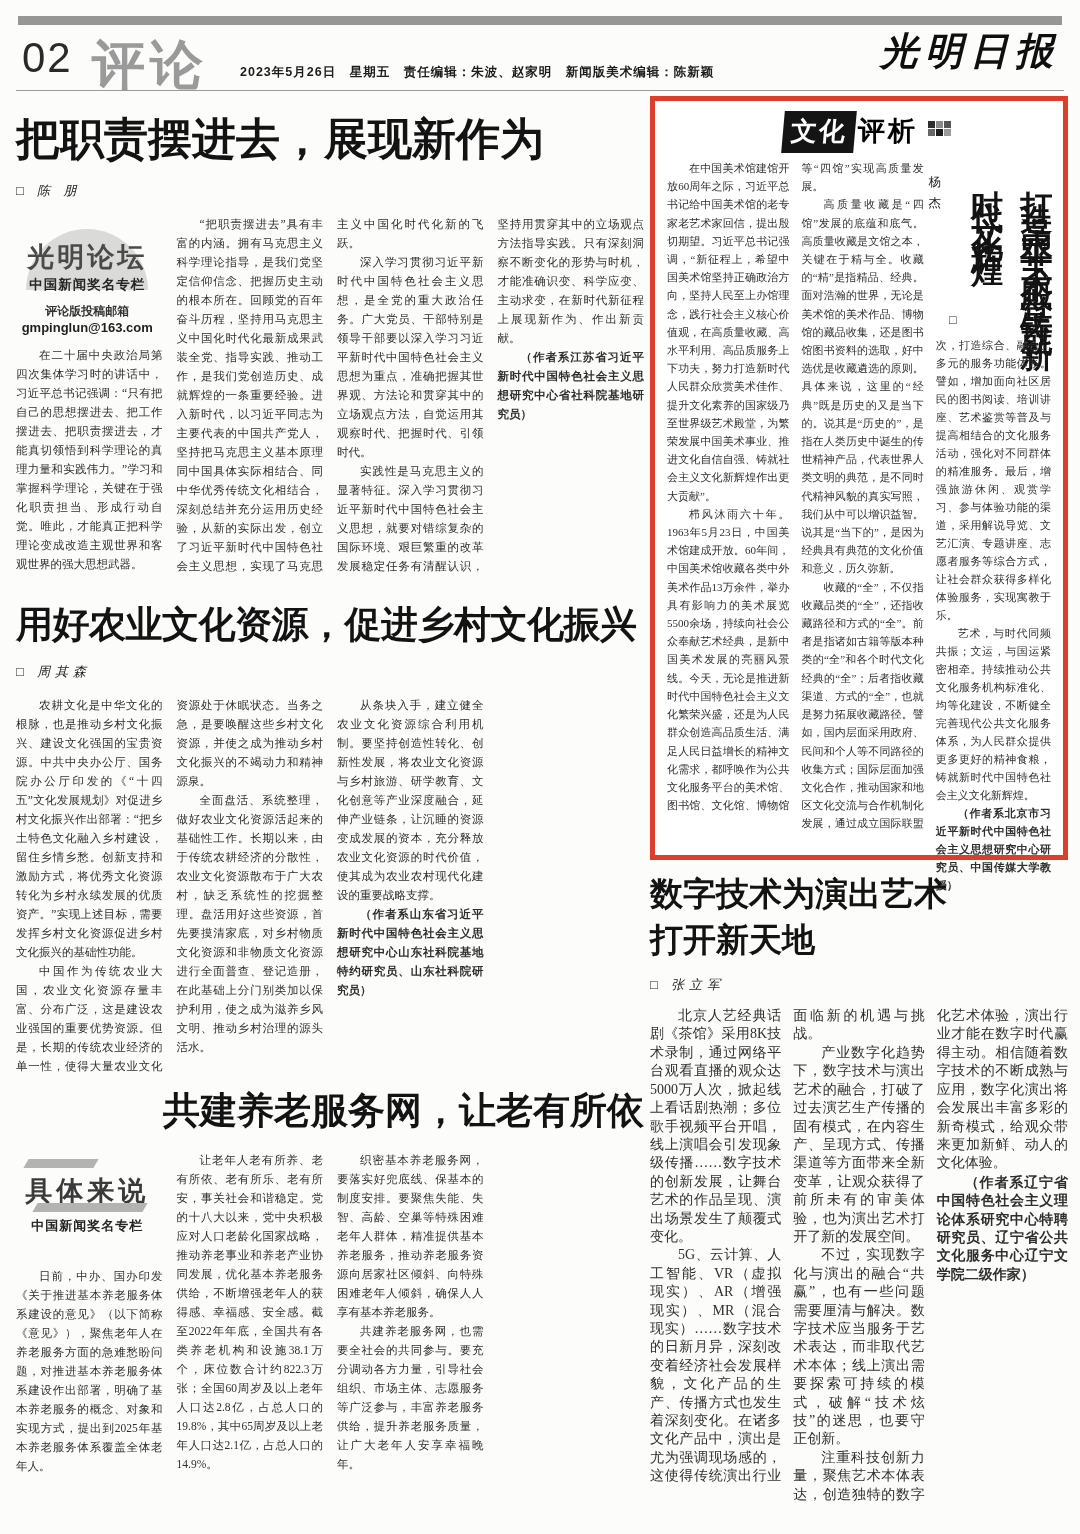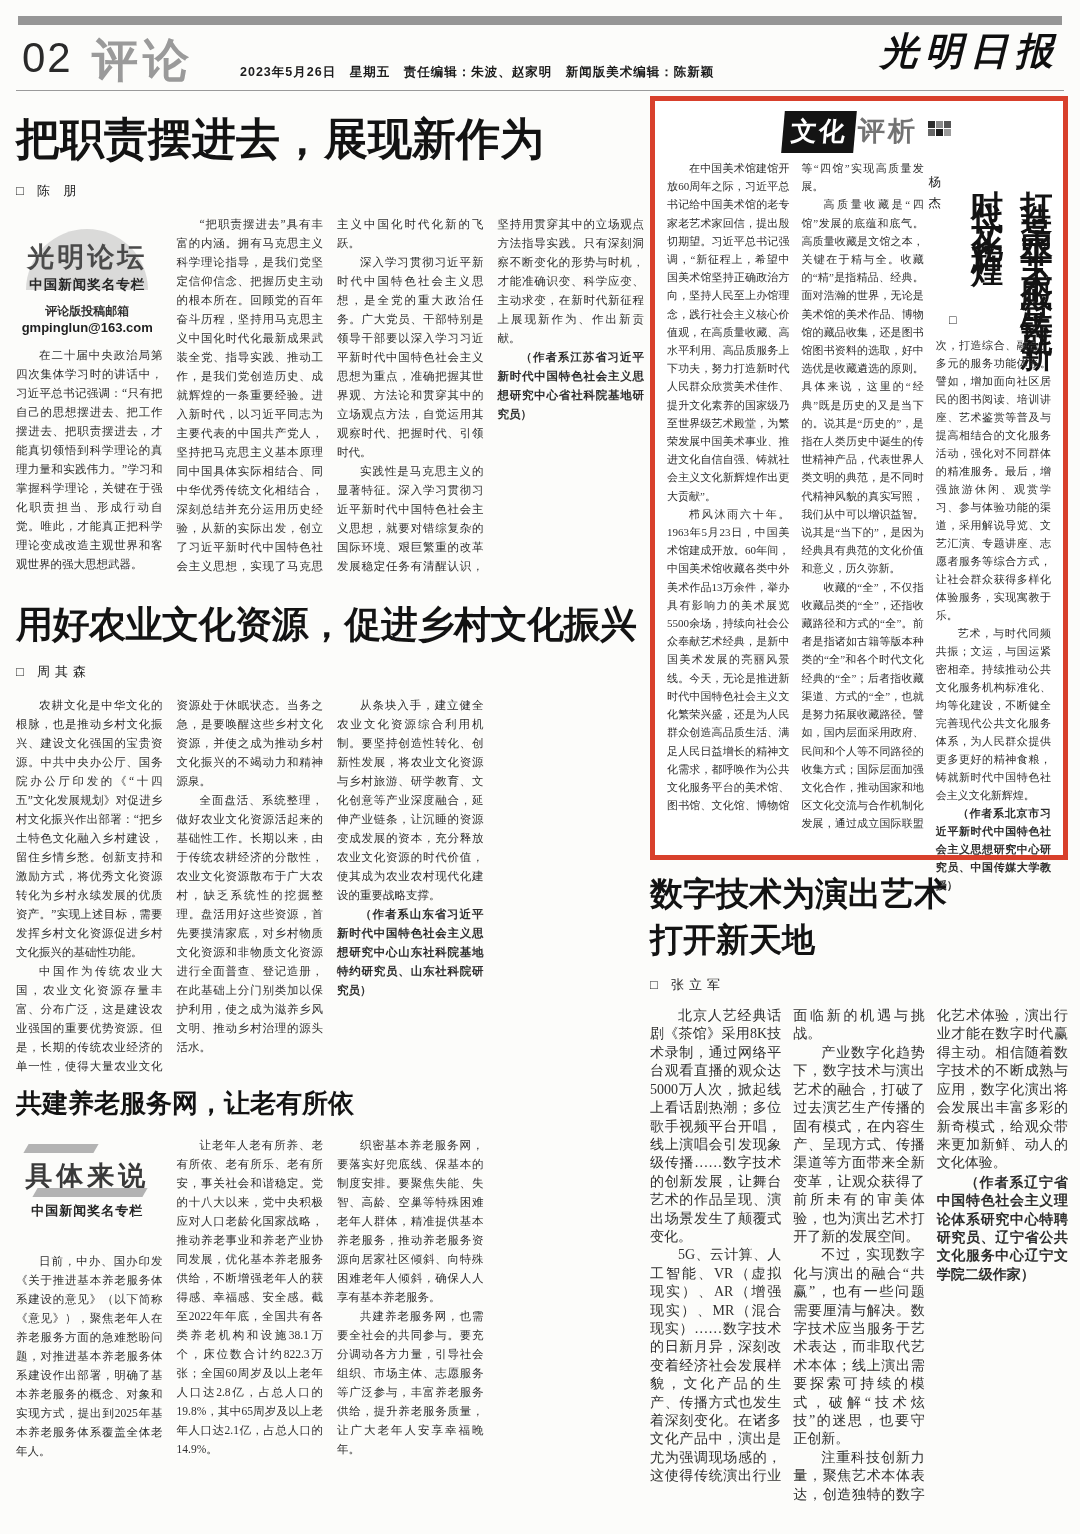--- a/index.html
+++ b/index.html
@@ -2,44 +2,44 @@
 <html><head>
 <meta charset="utf-8">
 <style>
   html,body{margin:0;padding:0;background:#e9e9e7;}
   .page{position:relative;width:1080px;height:1534px;margin:0 auto;background:#fcfcfa;overflow:hidden;
         font-family:"Liberation Serif","DejaVu Serif",serif;color:#2d2d2d;}
   
   .topbar{position:absolute;top:16px;left:18px;width:1044px;height:9px;background:#969696;}
   .pagenum{position:absolute;top:34px;left:22px;font-family:"Liberation Sans",sans-serif;
            font-size:42px;color:#2a2a2a;letter-spacing:2px;}
-  .section-title{position:absolute;top:30px;left:92px;font-size:46px;font-weight:900;color:#9a9a9a;letter-spacing:5px;}
+  .section-title{position:absolute;top:30px;left:92px;font-size:53px;font-weight:900;color:#9a9a9a;letter-spacing:5px;}
   .dateline{position:absolute;top:64px;left:240px;font-family:"Liberation Sans",sans-serif;
             font-size:12.5px;font-weight:700;color:#1c1c1c;letter-spacing:1px;}
   .masthead{position:absolute;top:26px;right:20px;font-size:38px;font-style:italic;font-weight:700;
             color:#0f0f0f;letter-spacing:7px;}
   .header-rule{position:absolute;top:90px;left:16px;width:1048px;height:1px;background:#9a9a9a;}
   
   article{position:absolute;}
   h1{margin:0;font-weight:900;color:#131313;}
-  .byline{margin-top:13px;font-size:13px;color:#1f1f1f;letter-spacing:5px;}
+  .byline{margin-top:13px;font-size:13px;color:#1f1f1f;letter-spacing:5px;font-style:italic;}
   .cols{column-fill:auto;overflow:hidden;text-align:justify;}
   .cols p, .rb-tail p{margin:0;text-indent:2em;color:#2f2f2f;}
   .attribution{font-family:"Liberation Sans",sans-serif;font-weight:700;color:#111;}
   
   #a1{left:16px;top:110px;width:628px;}
   #a1 h1{font-size:44px;}
   .a-body1{margin-top:15px;height:372px;column-count:4;column-gap:14px;font-size:11.5px;}
   .a-body1 p{line-height:19px;}
   #a2{left:16px;top:600px;width:628px;}
   #a2 h1{font-size:37px;letter-spacing:-0.5px;}
   .a-body2{margin-top:15px;height:382px;column-count:4;column-gap:14px;font-size:11.5px;}
   .a-body2 p{line-height:19px;}
   #a3{left:16px;top:1086px;width:628px;}
-  #a3 h1{font-size:26px;}
+  #a3 h1{font-size:37px;text-align:right;}
   .a-body3{margin-top:15px;height:330px;column-count:4;column-gap:14px;font-size:11.5px;}
   .a-body3 p{line-height:19px;}
   #a4{left:650px;top:872px;width:418px;}
   #a4 h1{font-size:33px;line-height:1.38;}
   .a-body4{margin-top:13px;height:512px;column-count:3;column-gap:12px;font-size:14px;}
   .a-body4 p{line-height:18.4px;}
   
   .forum-box{position:relative;height:126px;margin:0 4px 5px 0;break-inside:avoid;text-align:center;
              font-family:"Liberation Sans",sans-serif;overflow:hidden;}
   .forum-arc{position:absolute;top:14px;left:50%;transform:translateX(-50%);width:122px;height:61px;
@@ -56,21 +56,21 @@
   .times-box::after{content:'';position:absolute;top:52px;right:14px;width:110px;height:9px;
              background:#b3b3b3;transform:skewX(-30deg);}
   .times-title{padding-top:22px;font-size:27px;font-weight:900;color:#3a3a3a;letter-spacing:4px;}
   .times-sub{font-size:13px;font-weight:700;color:#262626;margin-top:8px;letter-spacing:1px;}
   
   #culture{position:absolute;left:650px;top:96px;width:418px;height:764px;background:#fff;
            border:5px solid #d8402c;padding:8px 12px;box-sizing:border-box;}
   .cult-head{text-align:center;height:44px;margin-top:2px;}
   .badge-black{display:inline-block;background:#141414;color:#fff;font-size:26px;font-weight:900;
                padding:3px 8px 4px;transform:skewX(-5deg);letter-spacing:2px;}
-  .badge-rest{font-size:27px;font-weight:900;color:#737373;letter-spacing:3px;margin-left:3px;}
+  .badge-rest{font-size:27px;font-weight:900;color:#000000;letter-spacing:3px;margin-left:3px;}
   .pixel-icon{display:inline-block;width:7px;height:7px;background:#2e2e2e;margin-left:10px;vertical-align:12px;
               box-shadow:8px 0 0 #8a8a8a,16px 0 0 #555,0 8px 0 #666,8px 8px 0 #1d1d1d,16px 8px 0 #9a9a9a;}
   .cult-body{display:flex;gap:12px;height:682px;margin-top:4px;}
   .rb-left{width:272px;height:100%;column-count:2;column-gap:12px;column-fill:auto;overflow:hidden;
            font-size:11px;text-align:justify;}
   .rb-left p{margin:0;text-indent:2em;line-height:18.2px;color:#2f2f2f;}
   .rb-right{width:122px;display:flex;flex-direction:column;align-items:center;}
   .v-head{writing-mode:vertical-rl;height:452px;margin-top:6px;font-weight:900;color:#131313;}
   .v-line{font-size:32px;letter-spacing:13px;line-height:1.55;}
   .v-byline{font-size:12.5px;font-weight:400;letter-spacing:9px;padding-top:148px;color:#1f1f1f;}

